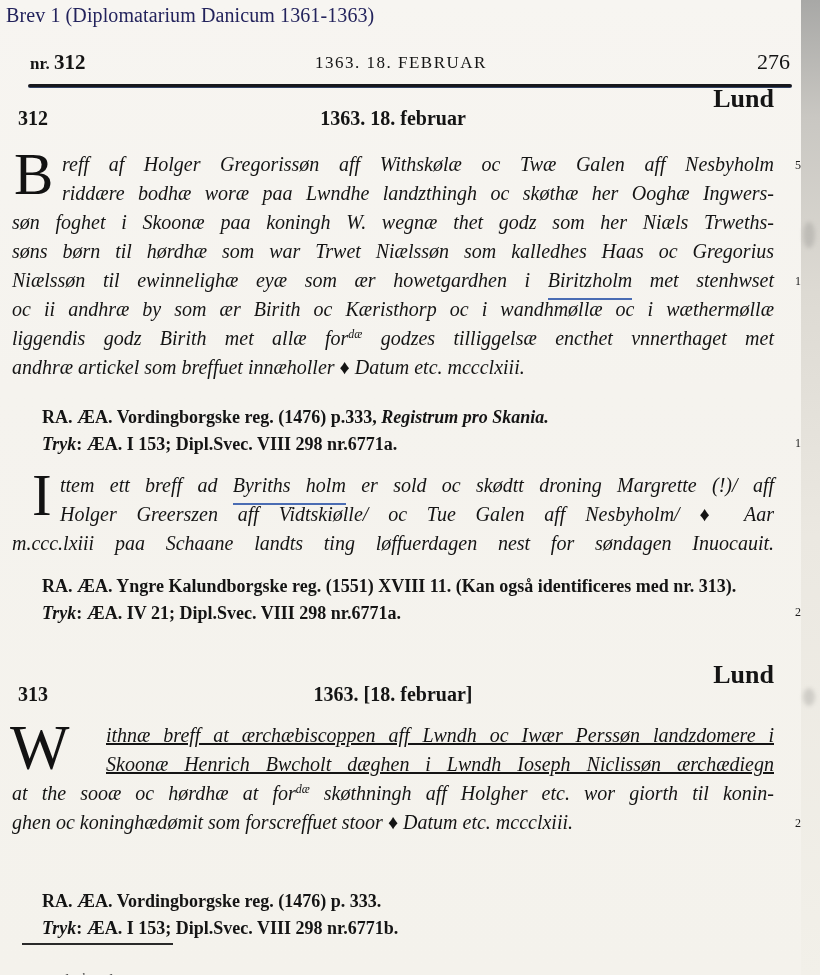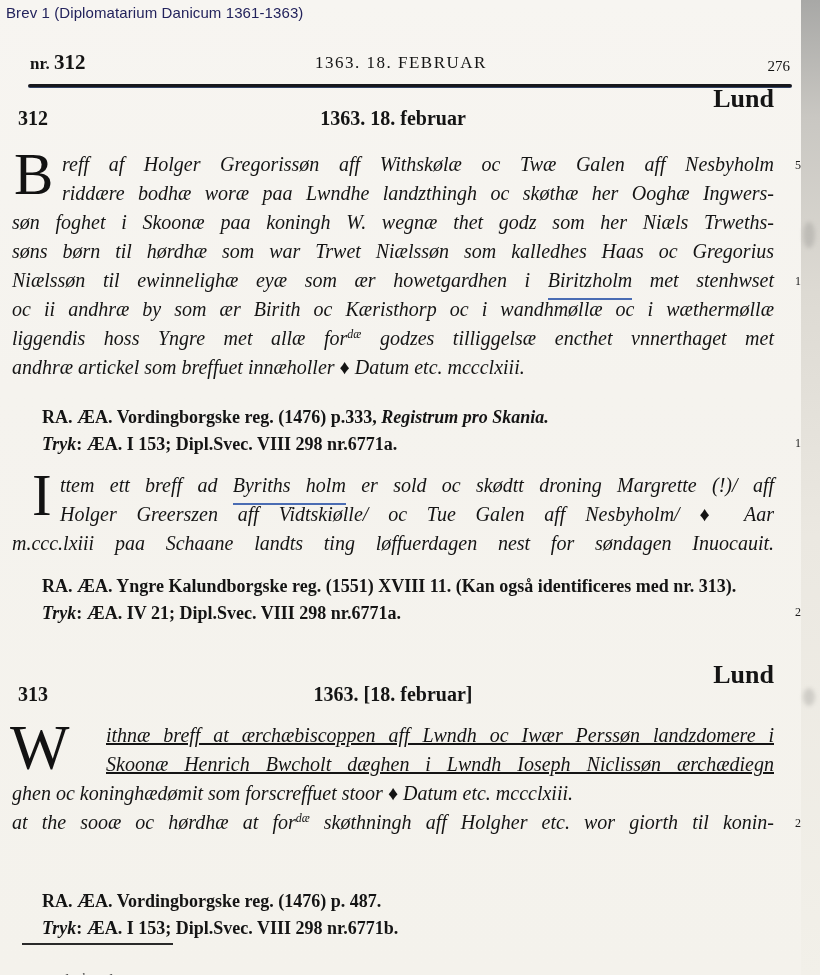--- a/index.html
+++ b/index.html
@@ -9,28 +9,28 @@
     font-family:"Liberation Serif","DejaVu Serif",serif;color:#141414;
   }
   
   .scan-edge{position:absolute;top:0;right:0;bottom:0;width:19px;
     background:linear-gradient(180deg,#a8a8a6 0%,#c9c7c2 12%,#ddDAd3 30%,#ebe8e1 55%,#f2f0e9 100%);}
   .scan-edge .smudge1,.scan-edge .smudge2{position:absolute;left:2px;width:12px;height:26px;border-radius:50%;
     background:#b2b0ab;opacity:.65;filter:blur(2px);}
   .scan-edge .smudge1{top:222px}
   .scan-edge .smudge2{top:688px;height:18px;opacity:.5}
 
-  .caption{position:absolute;left:6px;top:4px;font-family:Liberation Sans, sans-serif;
-    font-size:15px;color:#23235c;letter-spacing:.1px;}
+  .caption{position:absolute;left:6px;top:4px;font-family:Liberation Serif, serif;
+    font-size:20px;color:#23235c;letter-spacing:.1px;}
 
   .running-head{position:absolute;left:12px;top:44px;width:778px;height:32px;}
   .rh-left{position:absolute;left:18px;bottom:1px;font-size:17px;font-weight:bold;}
   .rh-left .rh-num{font-size:21px;}
   .rh-center{position:absolute;left:0;right:0;bottom:3px;text-align:center;font-size:17px;letter-spacing:1.5px;}
-  .rh-right{position:absolute;right:0;bottom:1px;font-size:15px;}
+  .rh-right{position:absolute;right:0;bottom:1px;font-size:22px;}
   .head-rule{position:absolute;left:28px;top:84px;width:764px;height:3px;background:#17171c;
     border-bottom:1px solid rgba(70,100,160,.55);border-radius:2px;}
 
   .entry-heading{position:absolute;left:12px;width:762px;height:26px;font-weight:bold;}
   .eh-num{position:absolute;left:6px;bottom:0;font-size:20px;}
   .eh-date{position:absolute;left:0;right:0;bottom:0;text-align:center;font-size:20px;}
   .eh-place{position:absolute;right:0;bottom:16px;font-size:26px;}
 
   .para{position:absolute;left:12px;width:762px;font-style:italic;font-size:20px;line-height:29px;}
   .bl{text-align:justify;text-align-last:justify;height:29px;overflow:visible;}
@@ -76,21 +76,21 @@
   </div>
 
   <div class="para" style="top:150px">
     <span class="dropcap dc-b">B</span>
     <div class="bl ind-b">reff af Holger Gregorissøn aff Withskølæ oc Twæ Galen aff Nesbyholm</div>
     <div class="bl ind-b">riddære bodhæ woræ paa Lwndhe landzthingh oc skøthæ her Ooghæ Ingwers-</div>
     <div class="bl">søn foghet i Skoonæ paa koningh W. wegnæ thet godz som her Niæls Trweths-</div>
     <div class="bl">søns børn til hørdhæ som war Trwet Niælssøn som kalledhes Haas oc Gregorius</div>
     <div class="bl"><span>Niælssøn til ewinnelighæ eyæ som ær howetgardhen i </span><span class="annot">Biritzholm</span><span> met stenhwset</span></div>
     <div class="bl">oc ii andhræ by som ær Birith oc Kæristhorp oc i wandhmøllæ oc i wæthermøllæ</div>
-    <div class="bl"><span>liggendis hoss Yngre met allæ for</span><span class="sp">dæ</span><span> godzes tilliggelsæ encthet vnnerthaget met</span></div>
+    <div class="bl"><span>liggendis godz Birith met allæ for</span><span class="sp">dæ</span><span> godzes tilliggelsæ encthet vnnerthaget met</span></div>
     <div class="bl last">andhræ artickel som breffuet innæholler ♦ Datum etc. mccclxiii.</div>
   </div>
 
   <div class="refs" style="top:404px">
     <div class="rl"><span>RA. ÆA. Vordingborgske reg. (1476) p.333, </span><span class="it">Registrum pro Skania.</span></div>
     <div class="rl"><span class="it">Tryk</span><span>: ÆA. I 153; Dipl.Svec. VIII 298 nr.6771a.</span></div>
   </div>
 
   <div class="para" style="top:471px">
     <span class="dropcap dc-i">I</span>
@@ -107,26 +107,26 @@
   <div class="entry-heading" style="top:680px">
     <span class="eh-num">313</span>
     <span class="eh-date">1363. [18. februar]</span>
     <span class="eh-place">Lund</span>
   </div>
 
   <div class="para" style="top:721px">
     <span class="dropcap dc-w">W</span>
     <div class="bl ind-w">ithnæ breff at ærchæbiscoppen aff Lwndh oc Iwær Perssøn landzdomere i</div>
     <div class="bl ind-w">Skoonæ Henrich Bwcholt dæghen i Lwndh Ioseph Niclissøn ærchædiegn</div>
+    <div class="bl"><span>at the sooæ oc hørdhæ at for</span><span class="sp">dæ</span><span> skøthningh aff Holgher etc. wor giorth til konin-</span></div>
     <div class="bl last">ghen oc koninghædømit som forscreffuet stoor ♦ Datum etc. mccclxiii.</div>
-    <div class="bl"><span>at the sooæ oc hørdhæ at for</span><span class="sp">dæ</span><span> skøthningh aff Holgher etc. wor giorth til konin-</span></div>
   </div>
 
   <div class="refs" style="top:888px">
-    <div class="rl">RA. ÆA. Vordingborgske reg. (1476) p. 487.</div>
+    <div class="rl">RA. ÆA. Vordingborgske reg. (1476) p. 333.</div>
     <div class="rl"><span class="it">Tryk</span><span>: ÆA. I 153; Dipl.Svec. VIII 298 nr.6771b.</span></div>
   </div>
 
   <div class="foot-rule"></div>
   <div class="footnote"><span>25</span> <span><span>for</span><span class="sp">dæ</span><span>] </span></span><span class="it">cf. nr.312.</span></div>
 
   <span class="margin-num" style="top:158px">5</span>
   <span class="margin-num" style="top:274px">10</span>
   <span class="margin-num" style="top:436px">15</span>
   <span class="margin-num" style="top:605px">20</span>

